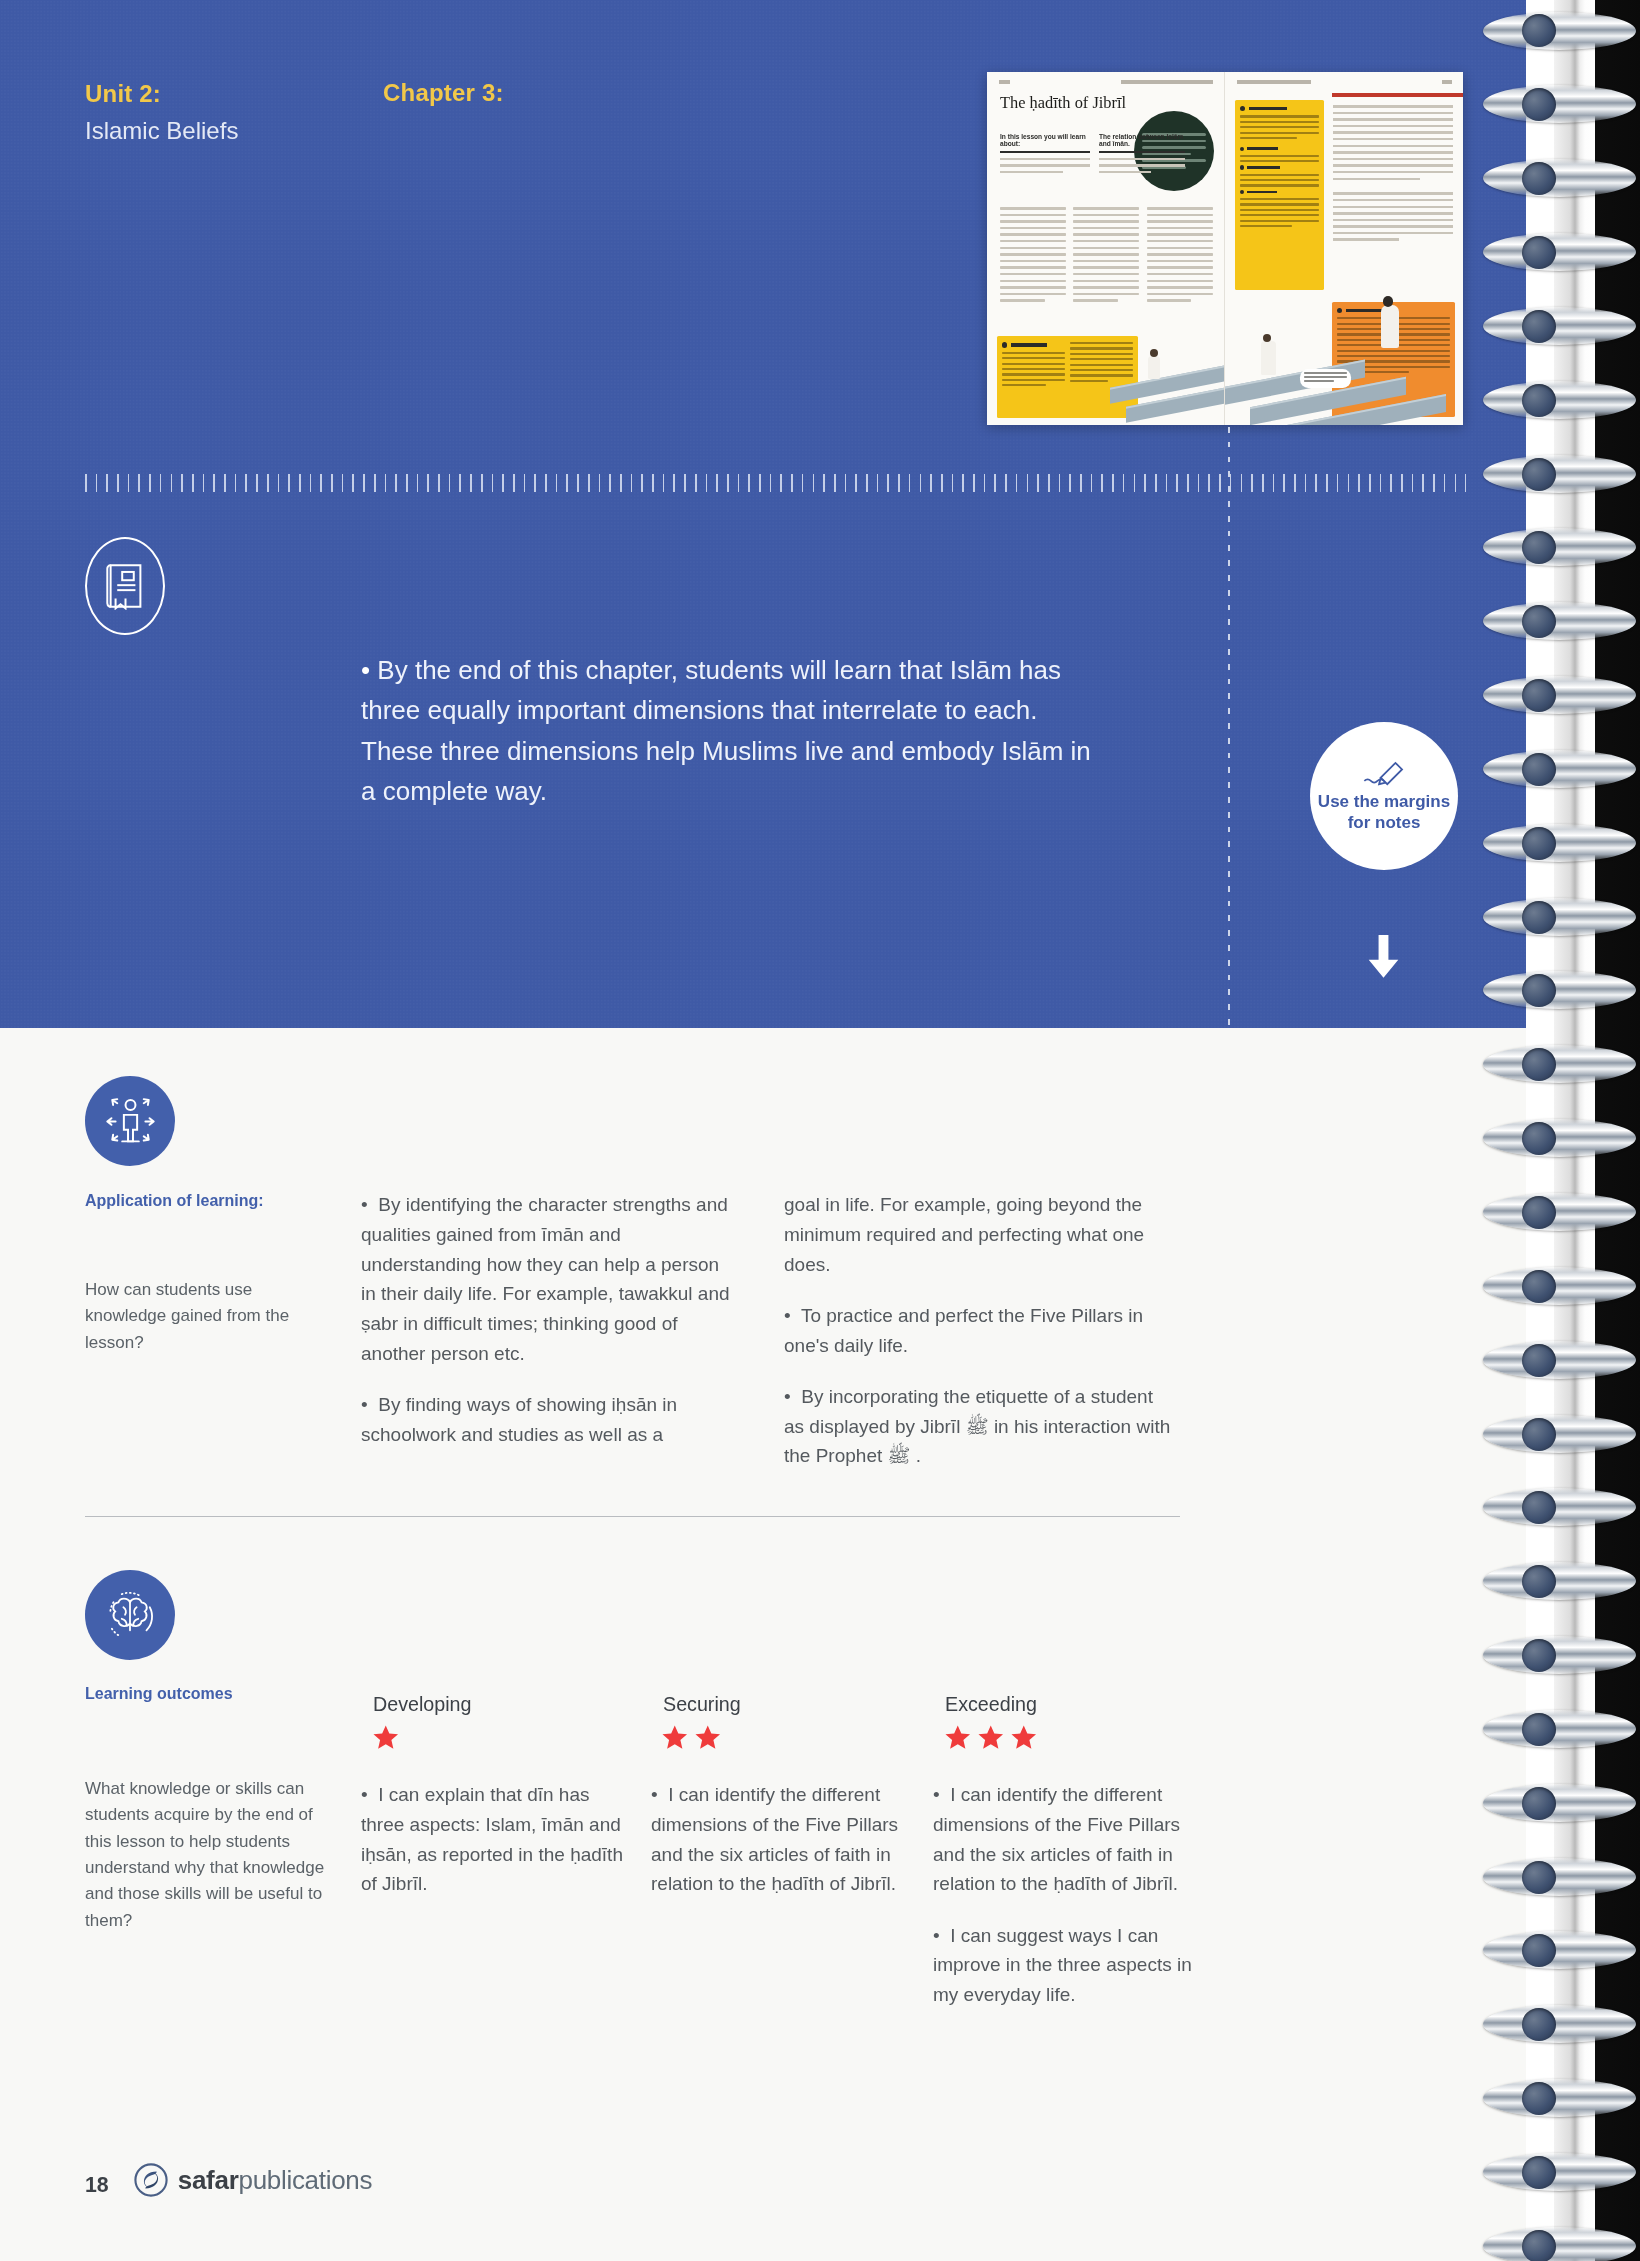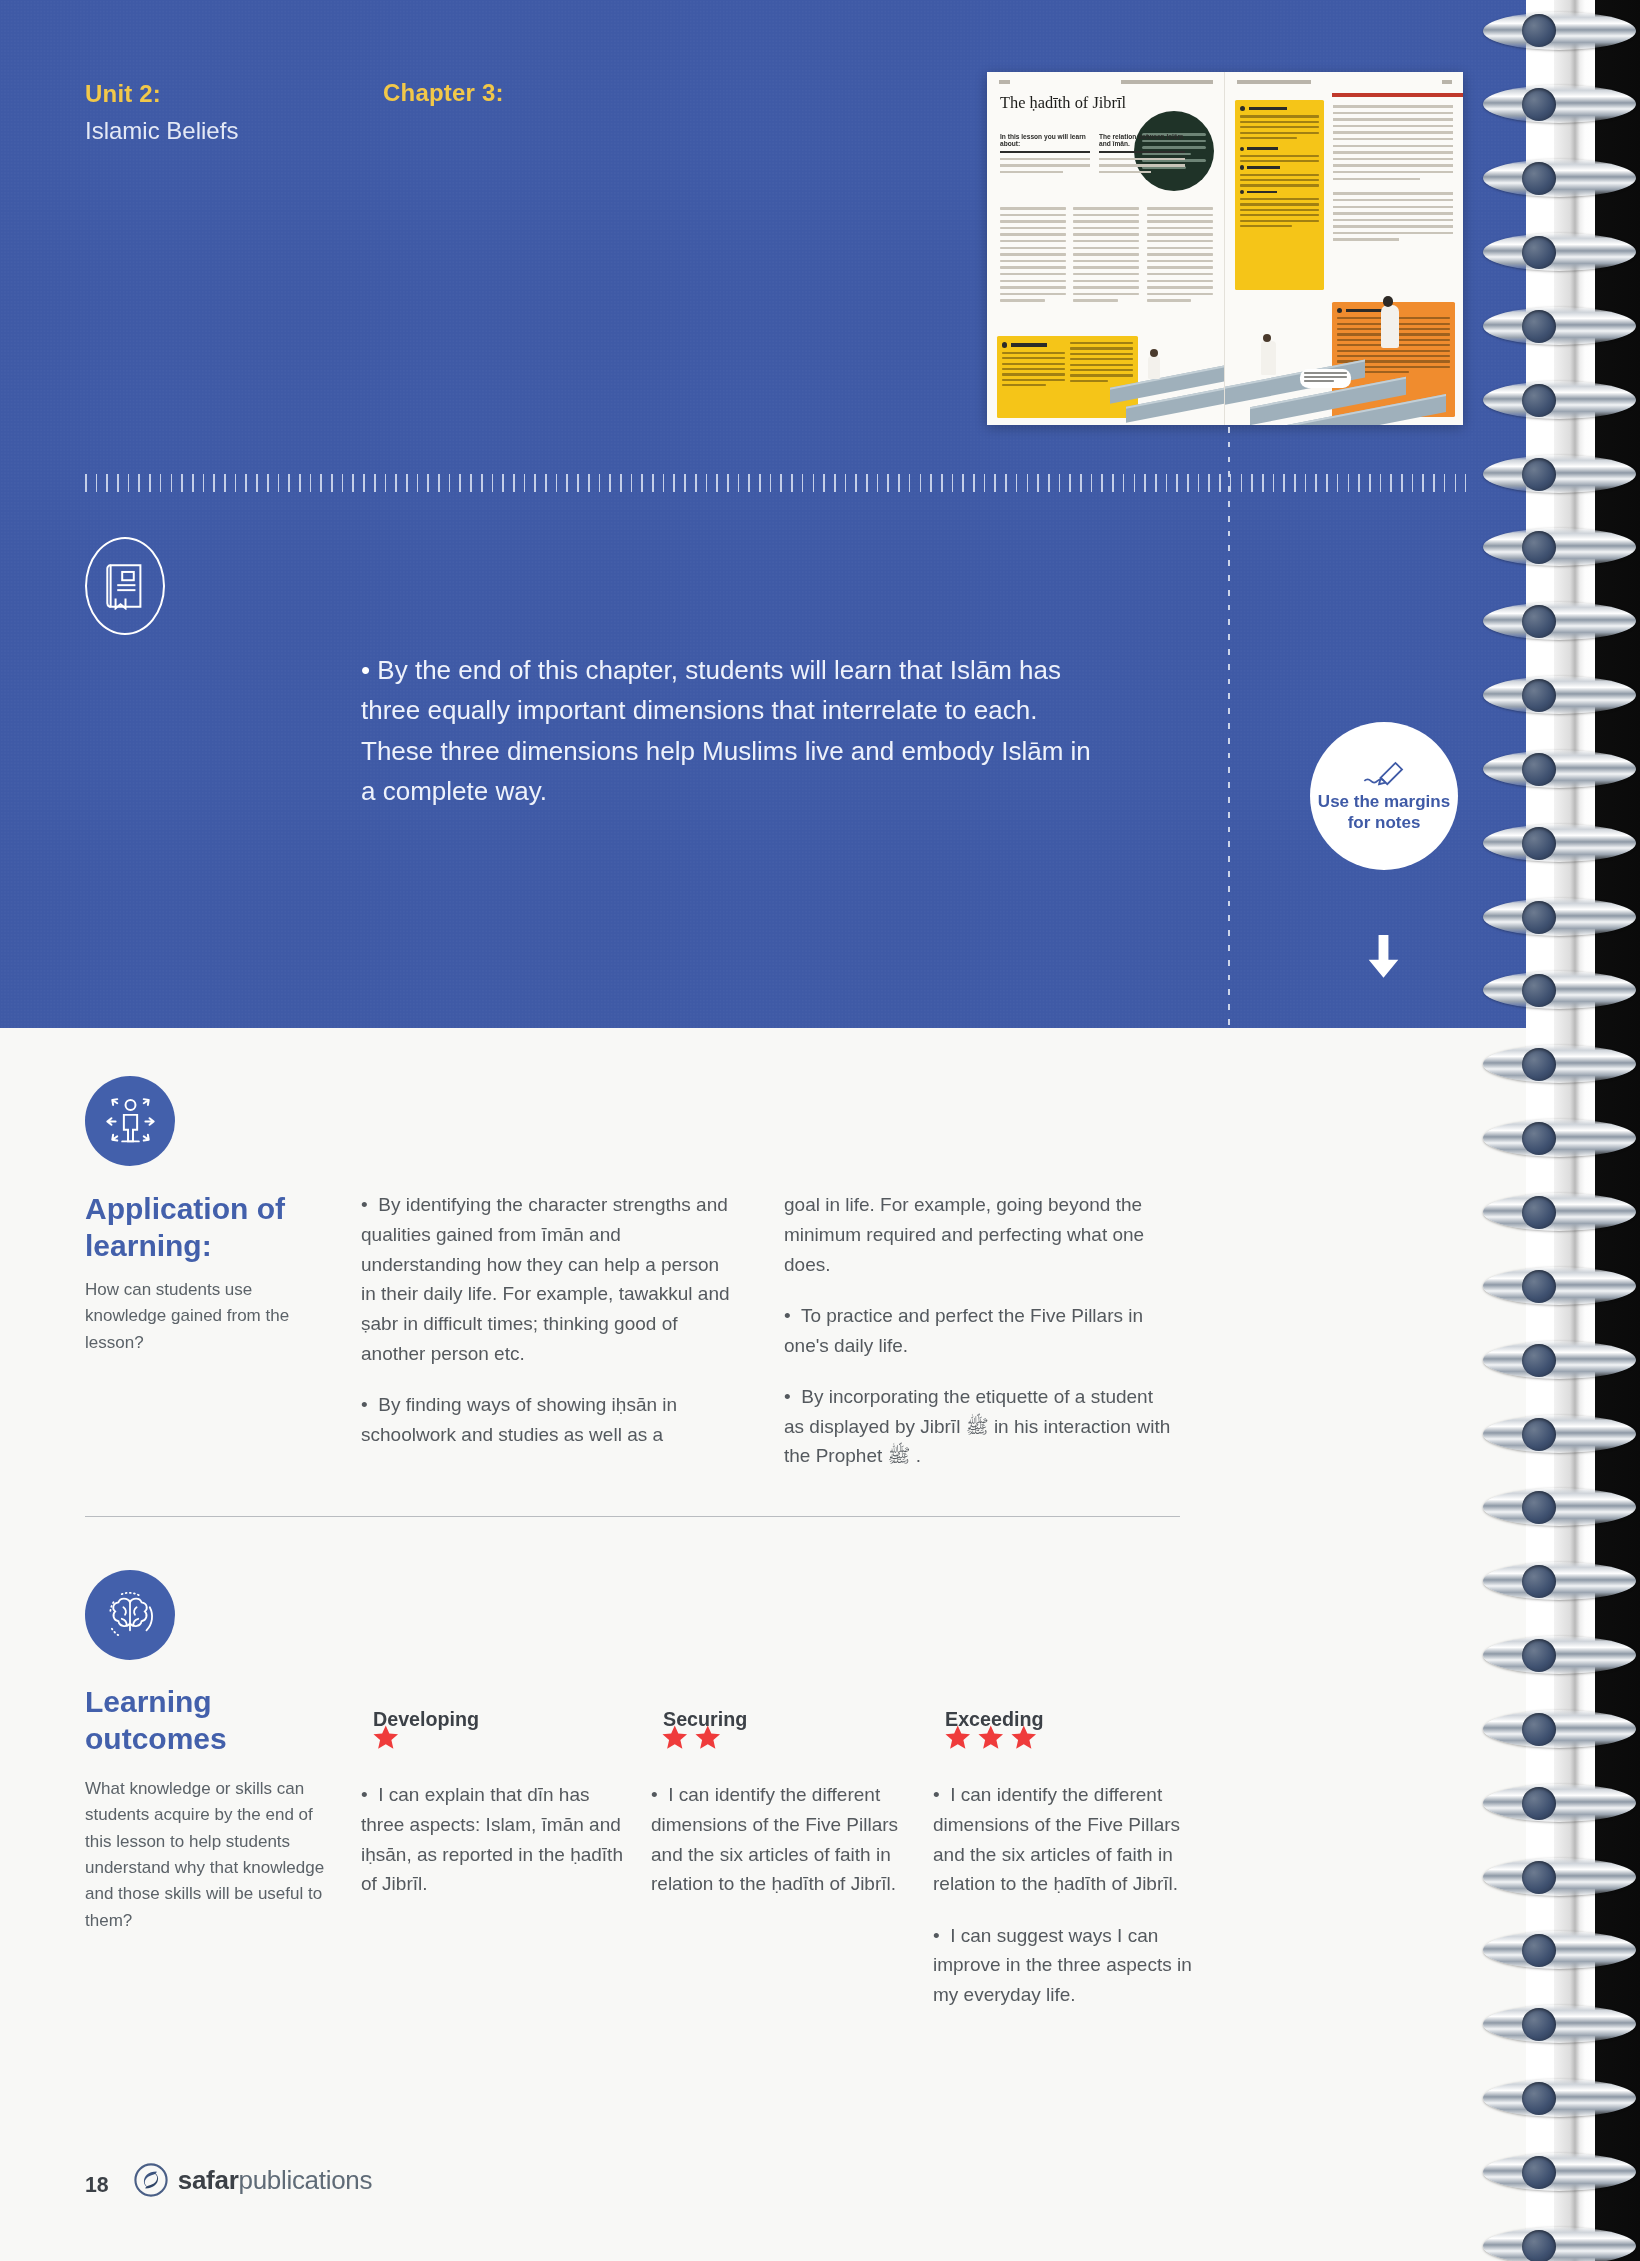--- a/index.html
+++ b/index.html
@@ -212,41 +212,41 @@
   }
 
   
   .white { position: absolute; top: 1028px; left: 0; width: 1526px; bottom: 0; background: #f8f8f6; }
 
   .sec-icon-circle {
     position: absolute; width: 90px; height: 90px; border-radius: 50%;
     background: #4360ab; display:flex; align-items:center; justify-content:center;
   }
   .sec-title {
-    position: absolute; color: #4360ab; font-size: 30px; font-weight: bold;
+    position: absolute; color: #4360ab; font-size: 16px; font-weight: bold;
     line-height: 1.22; width: 246px;
   }
   .sec-desc {
     position: absolute; color: #5b6268; font-size: 17px;
     line-height: 1.55; width: 246px;
   }
   .col-text {
     position: absolute; color: #54595e; font-size: 19px; line-height: 1.57;
   }
   .col-text p { margin-bottom: 21.3px; }
   .col-text p:last-child { margin-bottom: 0; }
   .bullet { color:#54595e; }
 
   .divider {
     position: absolute; left: 85px; top: 1516px;
     width: 1095px; height: 0.8px; background: #b9bcc0;
   }
 
   .oc-head {
-    position: absolute; color: #3c4147; font-size: 19.7px; font-weight: bold; margin-top: 15px;
+    position: absolute; color: #3c4147; font-size: 19.7px; font-weight: normal;
   }
   .stars { position: absolute; display: flex; gap: 3.3px; }
   .star { width: 29.5px; height: 29.5px; color:#ef3b3b; display:block;}
 
   
   .footer-pg {
     position: absolute; left: 85px; top: 2173px;
     font-size: 21.3px; font-weight: bold; color: #3c4147;
   }
   .logo {

